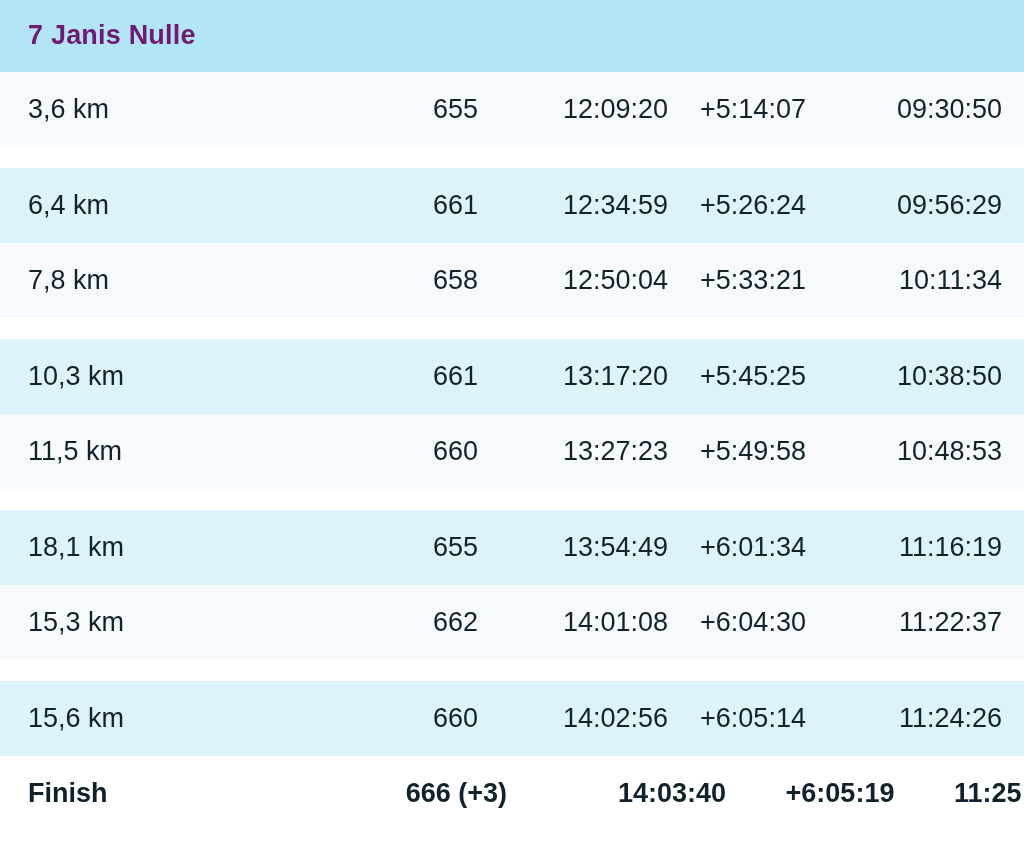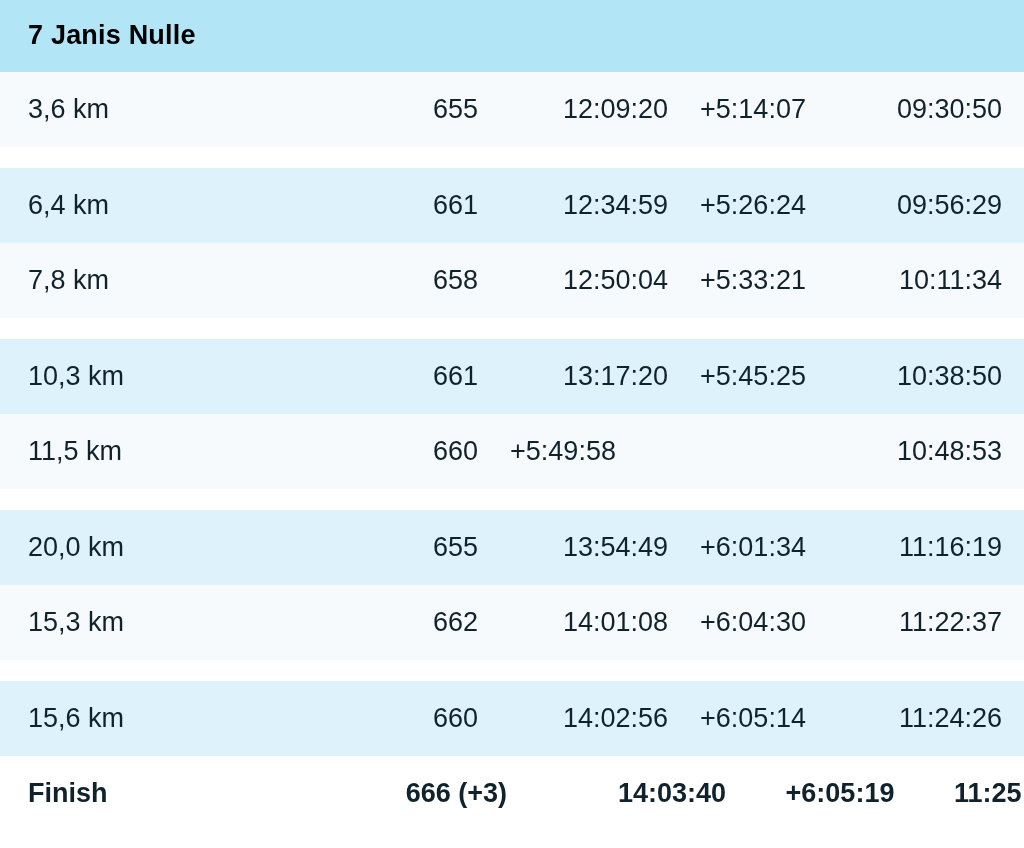--- a/index.html
+++ b/index.html
@@ -25,21 +25,21 @@
     background: #b2e5f5;
     height: 74px;
     display: flex;
     align-items: center;
     padding: 0 0 0 28px;
     box-sizing: border-box;
   }
   .header-title {
     font-size: 27px;
     font-weight: bold;
-    color: #000000;
+    color: #701a75;
     letter-spacing: 0.2px;
   }
   .rows {
     flex: 1 1 auto;
     display: flex;
     flex-direction: column;
   }
   .row {
     height: 75px;
     display: flex;
@@ -152,26 +152,27 @@
       <div class="c-label">10,3 km</div>
       <div class="c-num">661</div>
       <div class="c-time">13:17:20</div>
       <div class="c-diff">+5:45:25</div>
       <div class="c-clock">10:38:50</div>
     </div>
 
     <div class="row odd">
       <div class="c-label">11,5 km</div>
       <div class="c-num">660</div>
+      <div class="c-time">13:27:23</div>
       <div class="c-diff">+5:49:58</div>
       <div class="c-clock">10:48:53</div>
     </div>
 
     <div class="row even">
-      <div class="c-label">20,0 km</div>
+      <div class="c-label">18,1 km</div>
       <div class="c-num">655</div>
       <div class="c-time">13:54:49</div>
       <div class="c-diff">+6:01:34</div>
       <div class="c-clock">11:16:19</div>
     </div>
 
     <div class="row odd">
       <div class="c-label">15,3 km</div>
       <div class="c-num">662</div>
       <div class="c-time">14:01:08</div>

